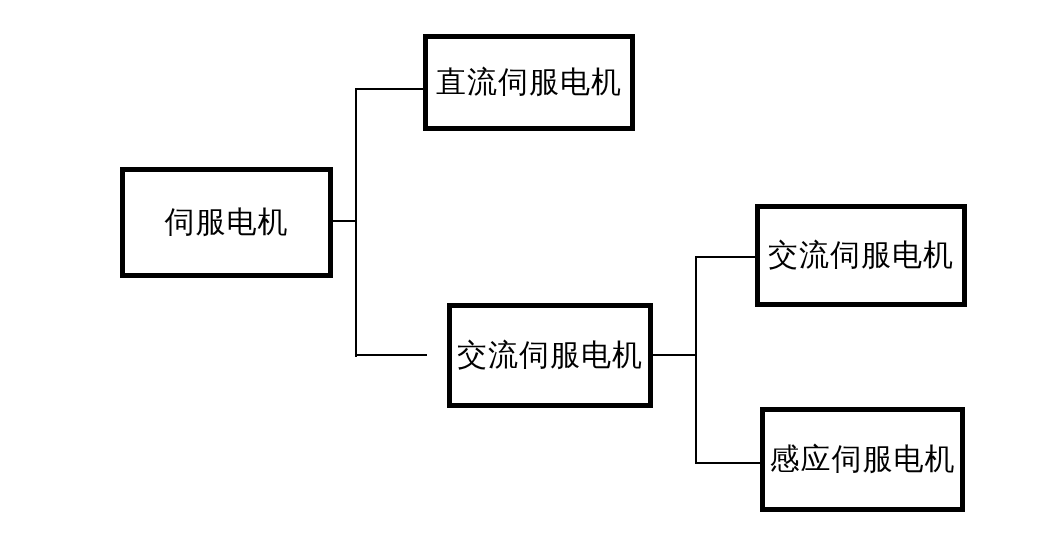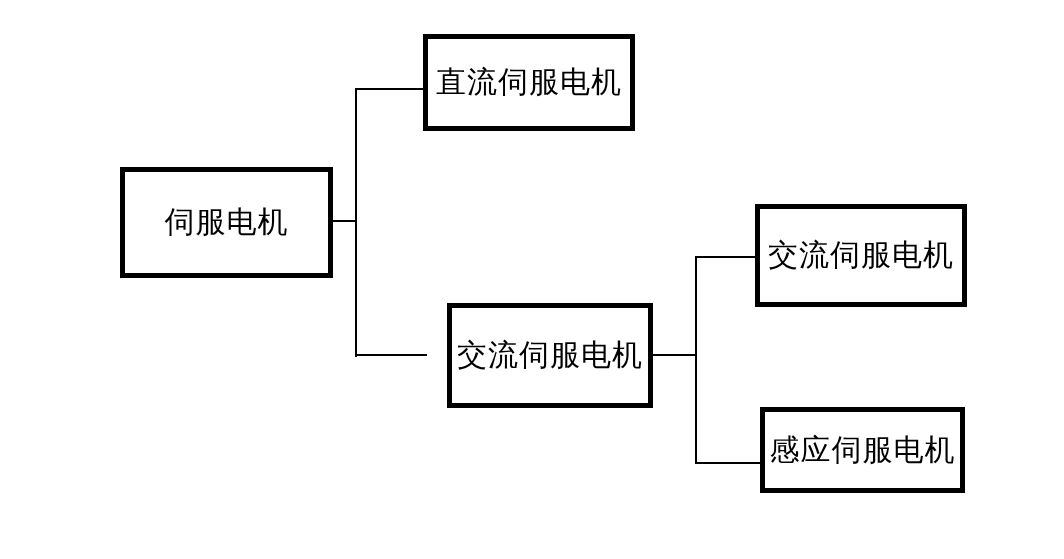--- a/index.html
+++ b/index.html
@@ -30,21 +30,21 @@
   }
   .line {
     position: absolute;
     background: #000000;
   }
   
   #node-root      { left: 75px;  top: 167px; width: 213px; height: 111px; margin-left: 45px; }
   #node-dc        { left: 423px; top: 34px;  width: 212px; height: 97px;  }
   #node-ac        { left: 427px; top: 303px; width: 206px; height: 105px; margin-left: 20px; }
   #node-sync      { left: 755px; top: 204px; width: 212px; height: 103px; }
-  #node-induction { left: 760px; top: 407px; width: 205px; height: 86px; }
+  #node-induction { left: 760px; top: 407px; width: 205px; height: 105px; }
   
   #line-root-out    { left: 288px; top: 220px; width: 68px;  height: 2px; }
   #line-trunk-left  { left: 355px; top: 88px;  width: 2px;   height: 269px; }
   #line-to-dc       { left: 357px; top: 88px;  width: 66px;  height: 2px; }
   #line-to-ac       { left: 357px; top: 354px; width: 70px;  height: 2px; }
   #line-ac-out      { left: 633px; top: 354px; width: 63px;  height: 2px; }
   #line-trunk-right { left: 695px; top: 256px; width: 2px;   height: 208px; }
   #line-to-sync     { left: 697px; top: 256px; width: 58px;  height: 2px; }
   #line-to-induction{ left: 697px; top: 462px; width: 63px;  height: 2px; }
 </style>

